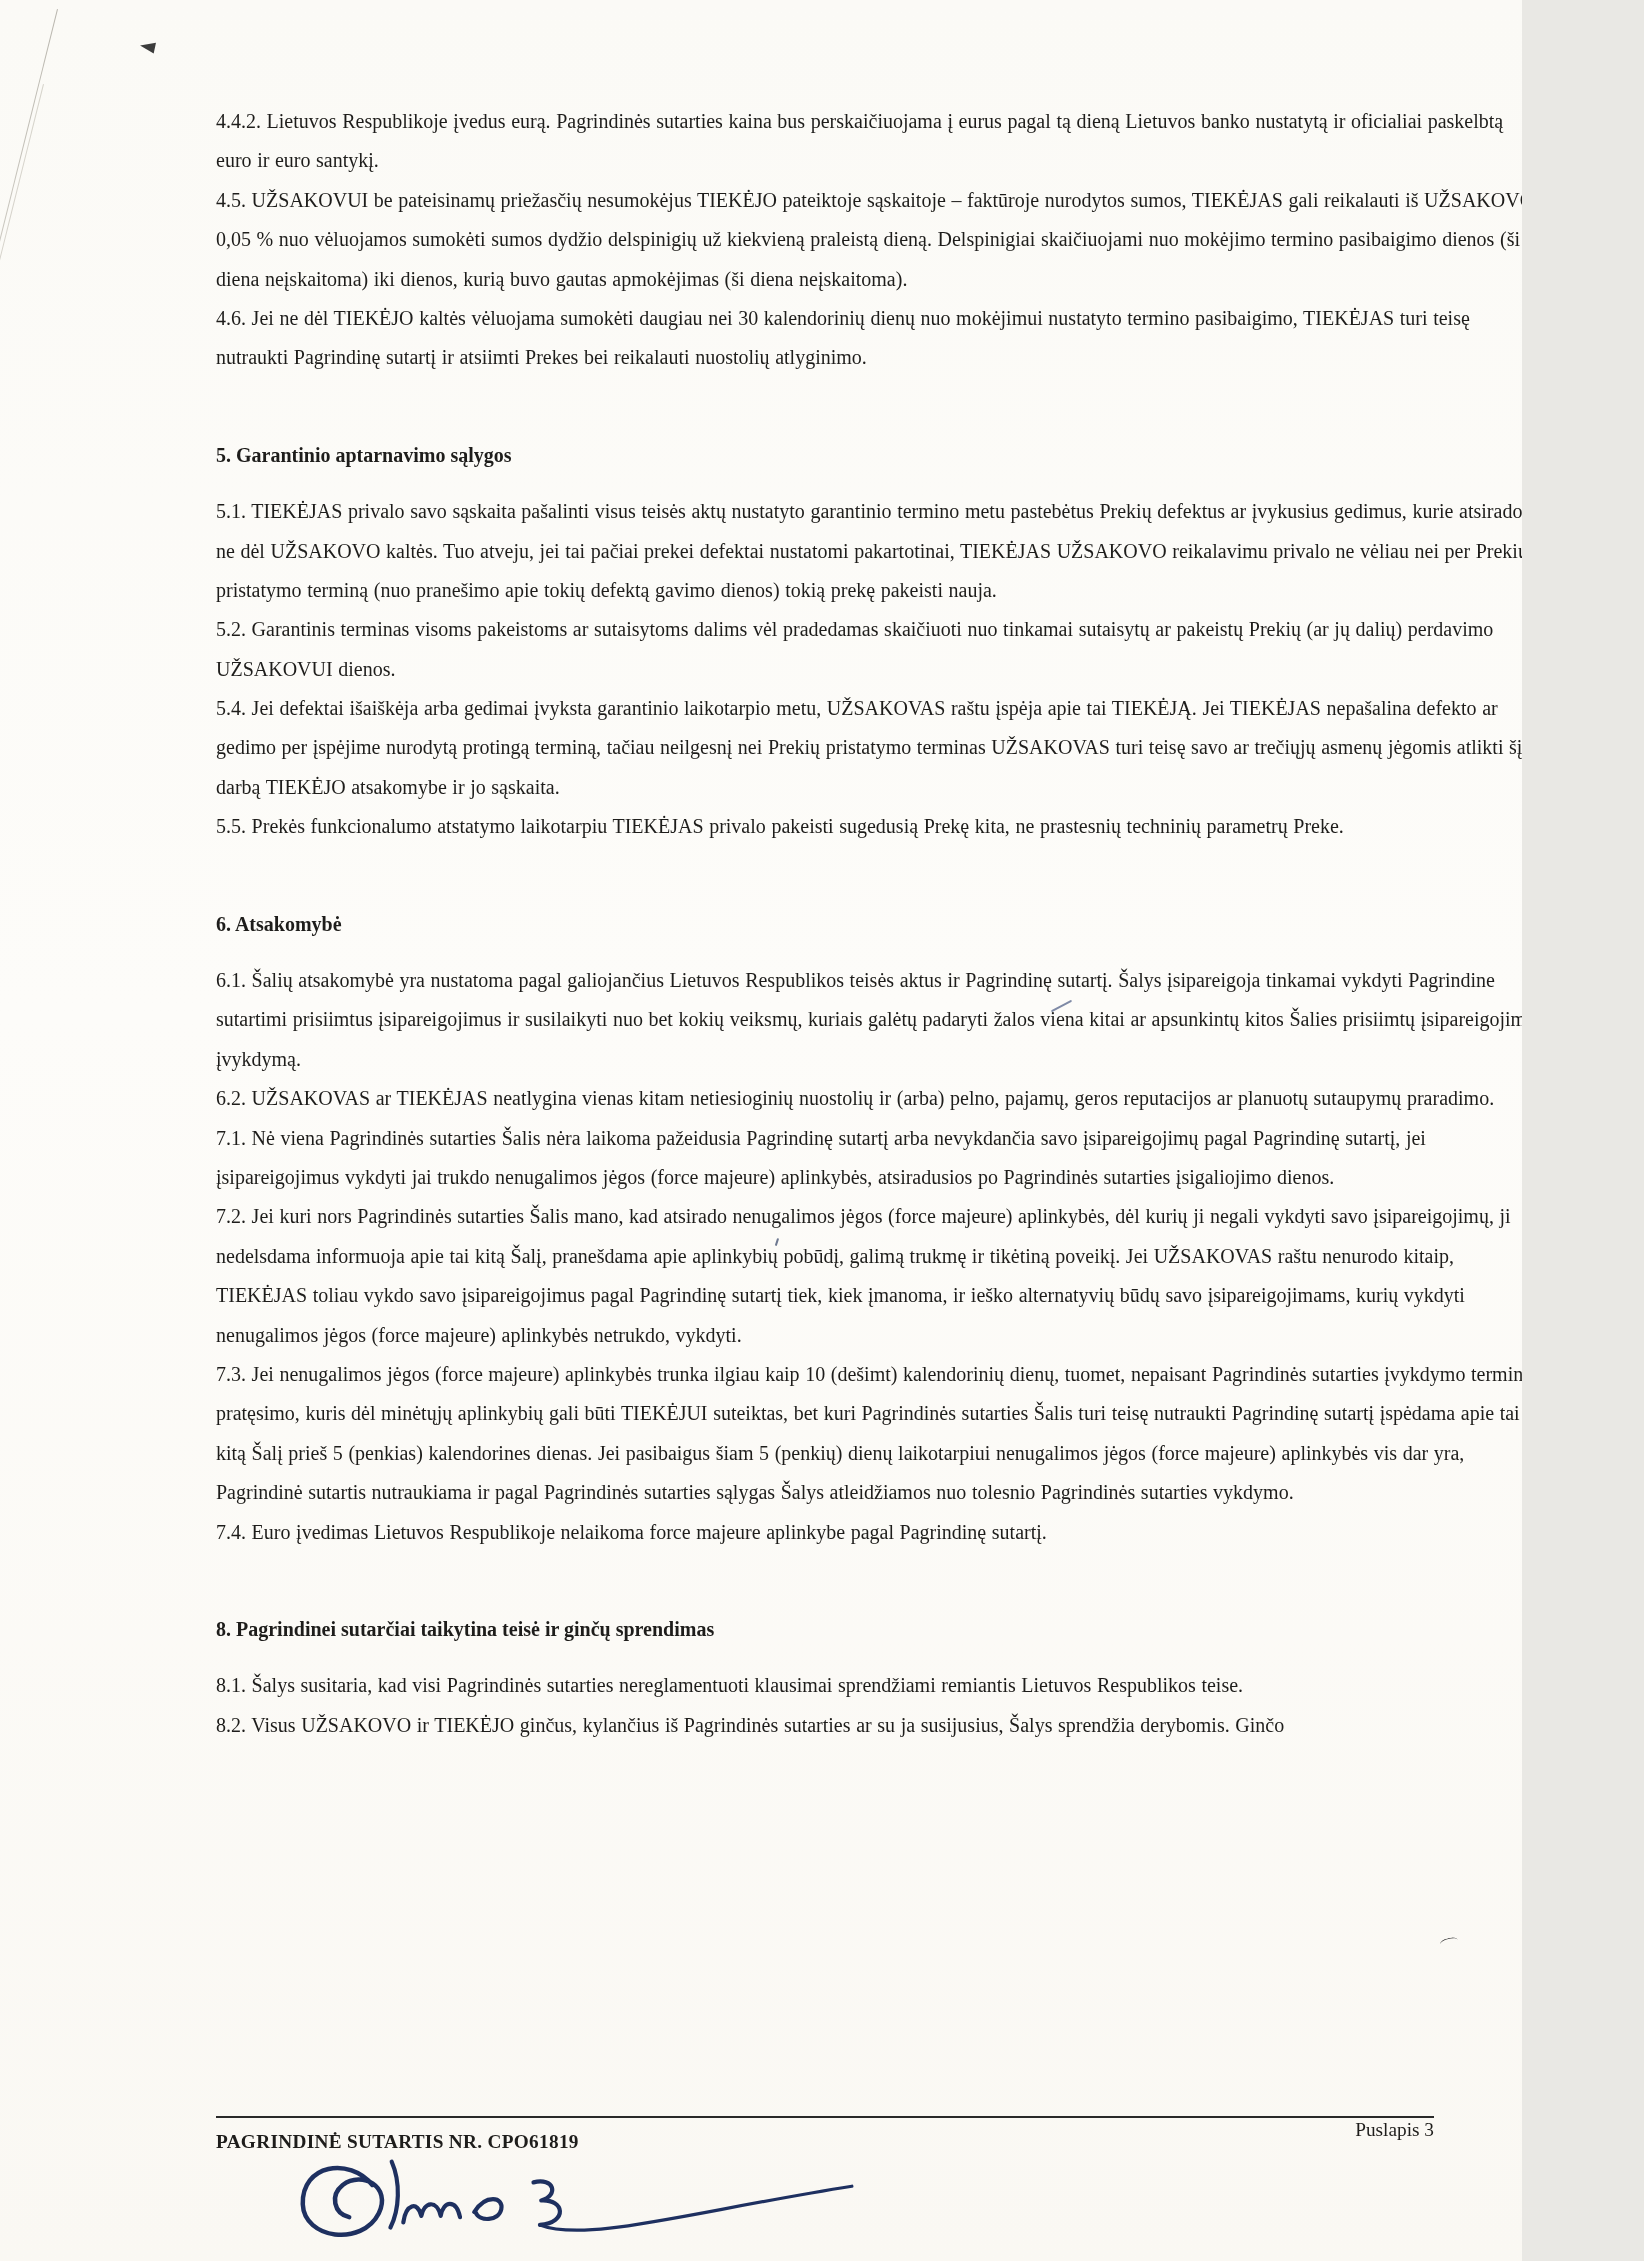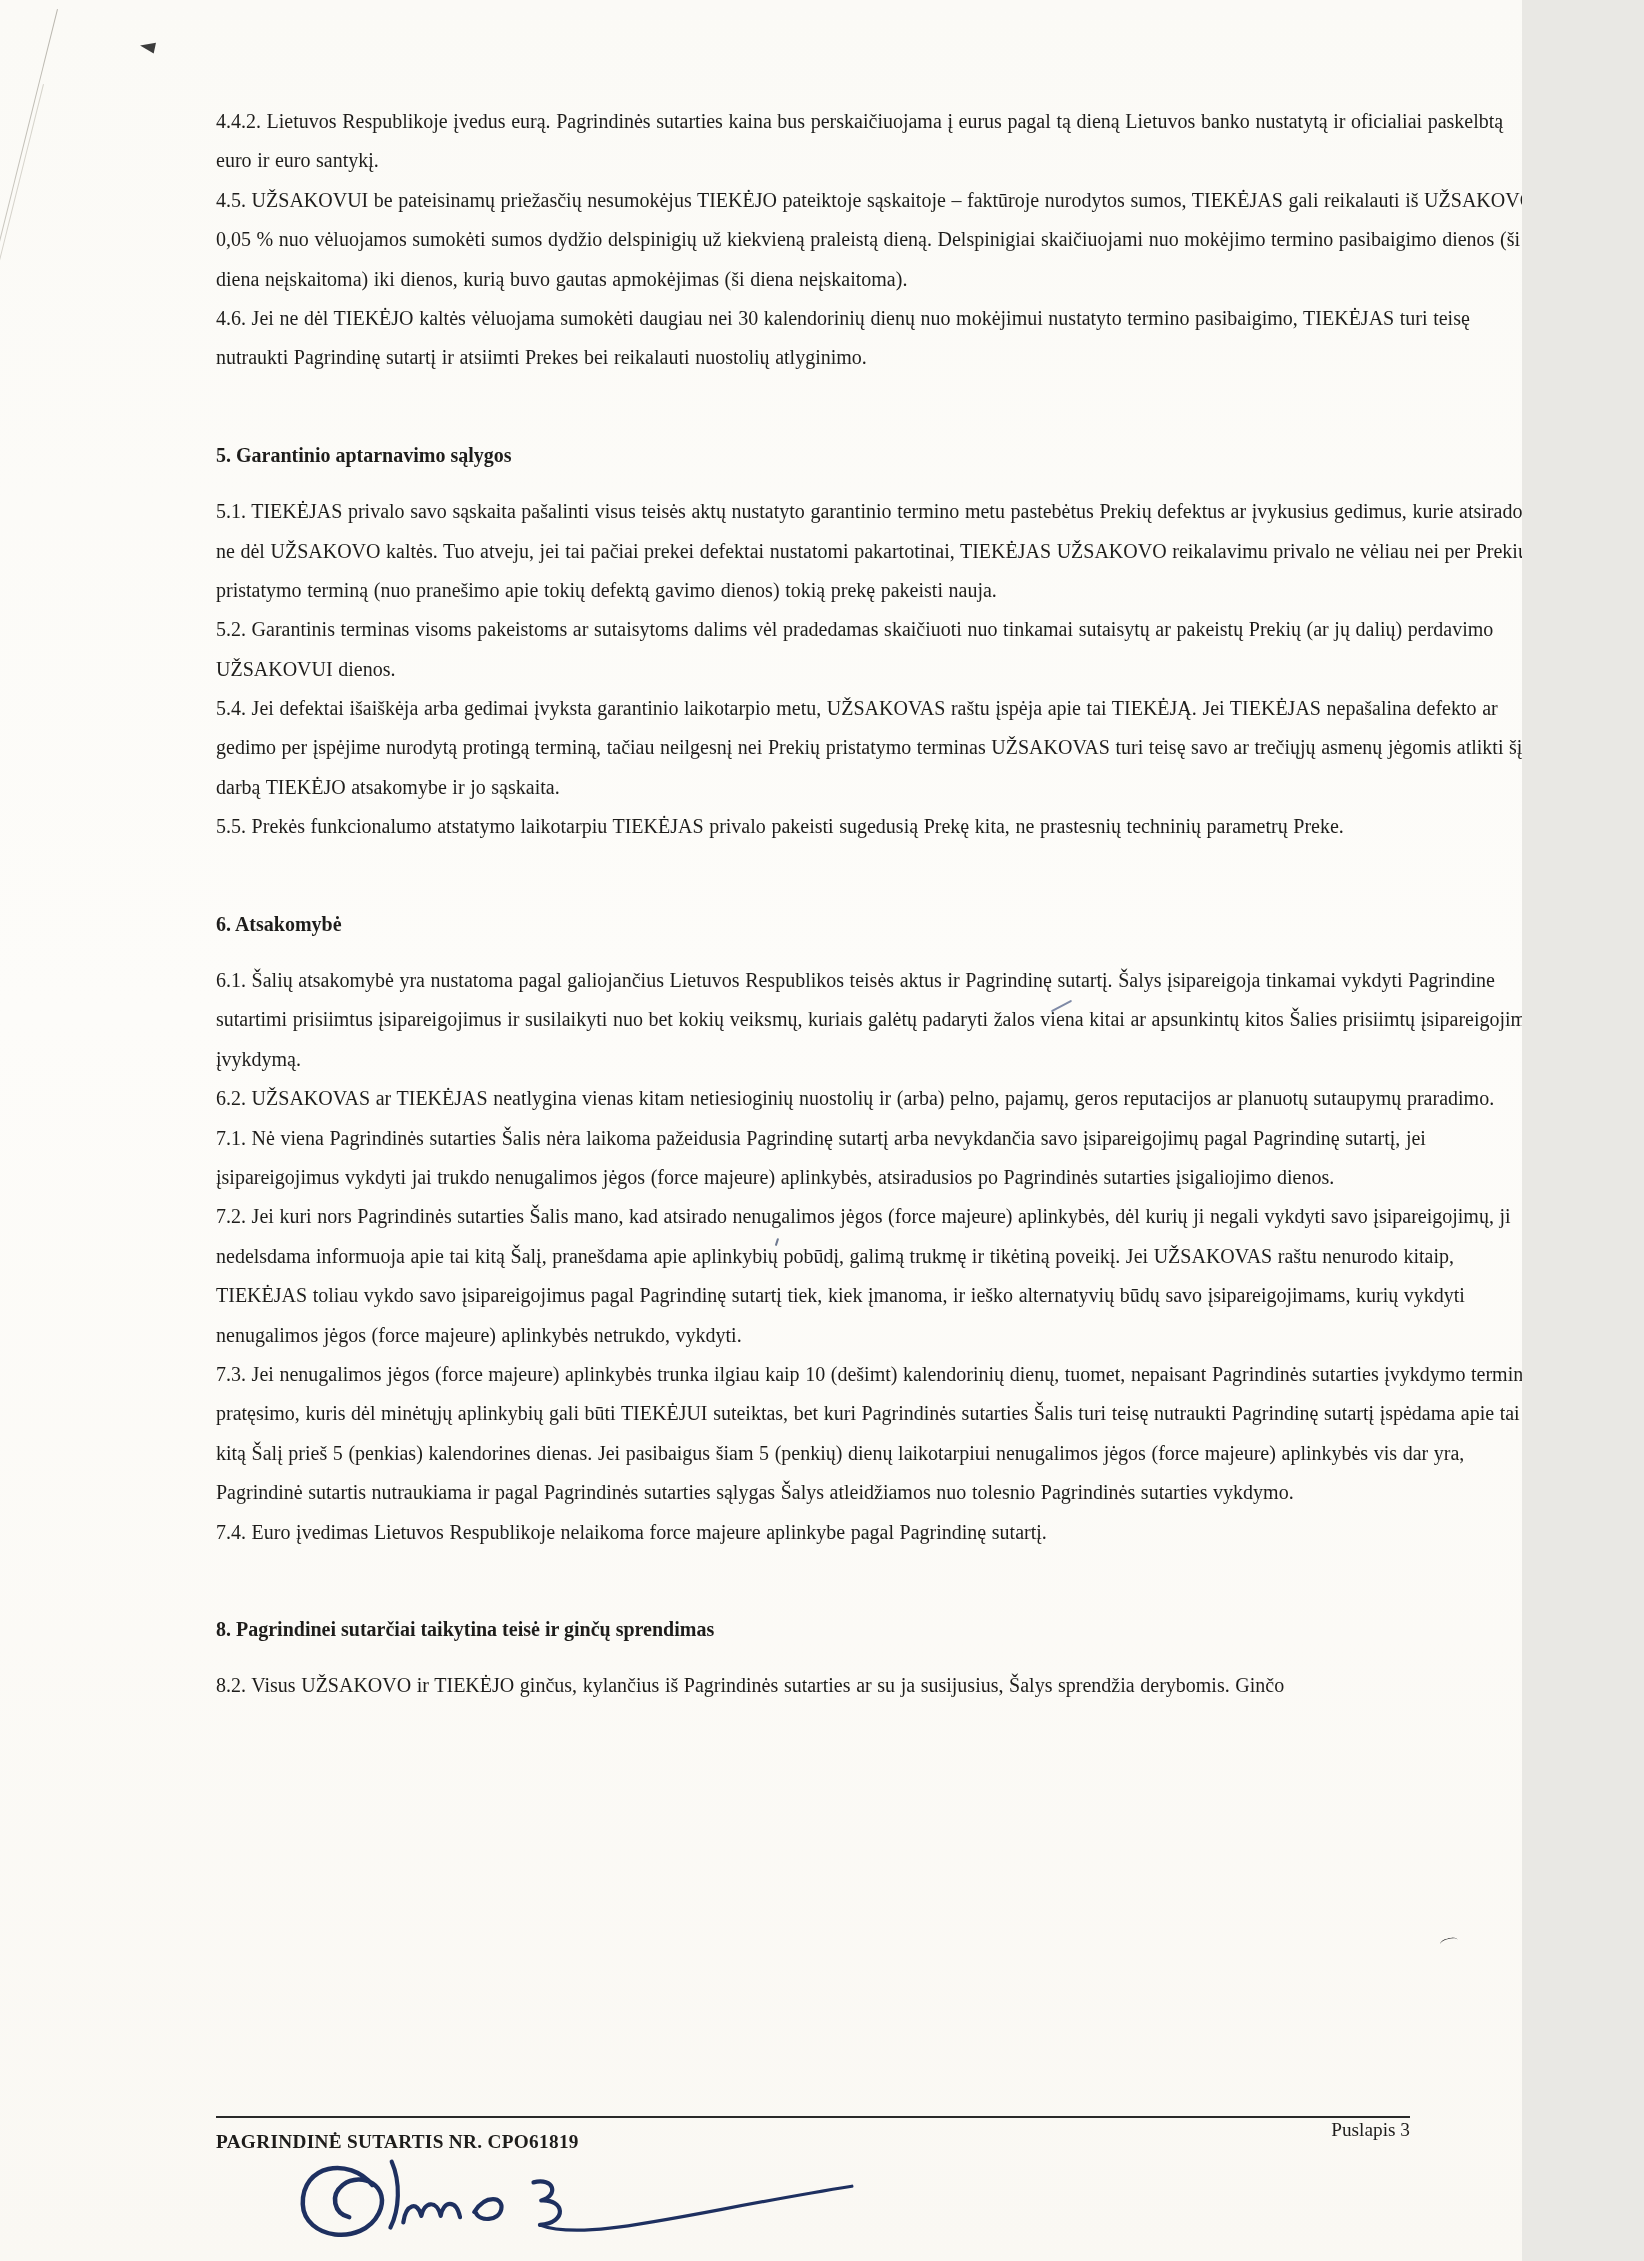--- a/index.html
+++ b/index.html
@@ -26,21 +26,21 @@
   .content p { margin: 0; word-spacing: 0.6px; }
   .content h3 {
     font-size: 20px;
     line-height: 1.97;
     font-weight: bold;
     margin: 58px 0 17px 0;
   }
   .footer {
     position: absolute;
     left: 216px;
-    right: 112px;
+    right: 88px;
     top: 2116px;
     font-size: 19.3px;
   }
   .footer-rule { height: 1.9px; background: #2a2a2a; }
   .footer-title {
     display: inline-block;
     margin-top: 13px;
     font-weight: bold;
     letter-spacing: 0.3px;
   }
@@ -125,20 +125,21 @@
     <h3>6. Atsakomybė</h3>
     <p>6.1. Šalių atsakomybė yra nustatoma pagal galiojančius Lietuvos Respublikos teisės aktus ir Pagrindinę sutartį. Šalys įsipareigoja tinkamai vykdyti Pagrindine sutartimi prisiimtus įsipareigojimus ir susilaikyti nuo bet kokių veiksmų, kuriais galėtų padaryti žalos viena kitai ar apsunkintų kitos Šalies prisiimtų įsipareigojimų įvykdymą.</p>
     <p>6.2. UŽSAKOVAS ar TIEKĖJAS neatlygina vienas kitam netiesioginių nuostolių ir (arba) pelno, pajamų, geros reputacijos ar planuotų sutaupymų praradimo.</p>
 
     <p>7.1. Nė viena Pagrindinės sutarties Šalis nėra laikoma pažeidusia Pagrindinę sutartį arba nevykdančia savo įsipareigojimų pagal Pagrindinę sutartį, jei įsipareigojimus vykdyti jai trukdo nenugalimos jėgos (force majeure) aplinkybės, atsiradusios po Pagrindinės sutarties įsigaliojimo dienos.</p>
     <p>7.2. Jei kuri nors Pagrindinės sutarties Šalis mano, kad atsirado nenugalimos jėgos (force majeure) aplinkybės, dėl kurių ji negali vykdyti savo įsipareigojimų, ji nedelsdama informuoja apie tai kitą Šalį, pranešdama apie aplinkybių pobūdį, galimą trukmę ir tikėtiną poveikį. Jei UŽSAKOVAS raštu nenurodo kitaip, TIEKĖJAS toliau vykdo savo įsipareigojimus pagal Pagrindinę sutartį tiek, kiek įmanoma, ir ieško alternatyvių būdų savo įsipareigojimams, kurių vykdyti nenugalimos jėgos (force majeure) aplinkybės netrukdo, vykdyti.</p>
     <p>7.3. Jei nenugalimos jėgos (force majeure) aplinkybės trunka ilgiau kaip 10 (dešimt) kalendorinių dienų, tuomet, nepaisant Pagrindinės sutarties įvykdymo termino pratęsimo, kuris dėl minėtųjų aplinkybių gali būti TIEKĖJUI suteiktas, bet kuri Pagrindinės sutarties Šalis turi teisę nutraukti Pagrindinę sutartį įspėdama apie tai kitą Šalį prieš 5 (penkias) kalendorines dienas. Jei pasibaigus šiam 5 (penkių) dienų laikotarpiui nenugalimos jėgos (force majeure) aplinkybės vis dar yra, Pagrindinė sutartis nutraukiama ir pagal Pagrindinės sutarties sąlygas Šalys atleidžiamos nuo tolesnio Pagrindinės sutarties vykdymo.</p>
     <p>7.4. Euro įvedimas Lietuvos Respublikoje nelaikoma force majeure aplinkybe pagal Pagrindinę sutartį.</p>
 
     <h3>8. Pagrindinei sutarčiai taikytina teisė ir ginčų sprendimas</h3>
+    <p>8.1. Šalys susitaria, kad visi Pagrindinės sutarties nereglamentuoti klausimai sprendžiami remiantis Lietuvos Respublikos teise.</p>
     <p>8.2. Visus UŽSAKOVO ir TIEKĖJO ginčus, kylančius iš Pagrindinės sutarties ar su ja susijusius, Šalys sprendžia derybomis. Ginčo</p>
 
   </main>
 
   <footer class="footer">
     <div class="footer-rule"></div>
     <span class="footer-title">PAGRINDINĖ SUTARTIS NR. CPO61819</span>
     <span class="footer-page">Puslapis 3</span>
   </footer>
 

